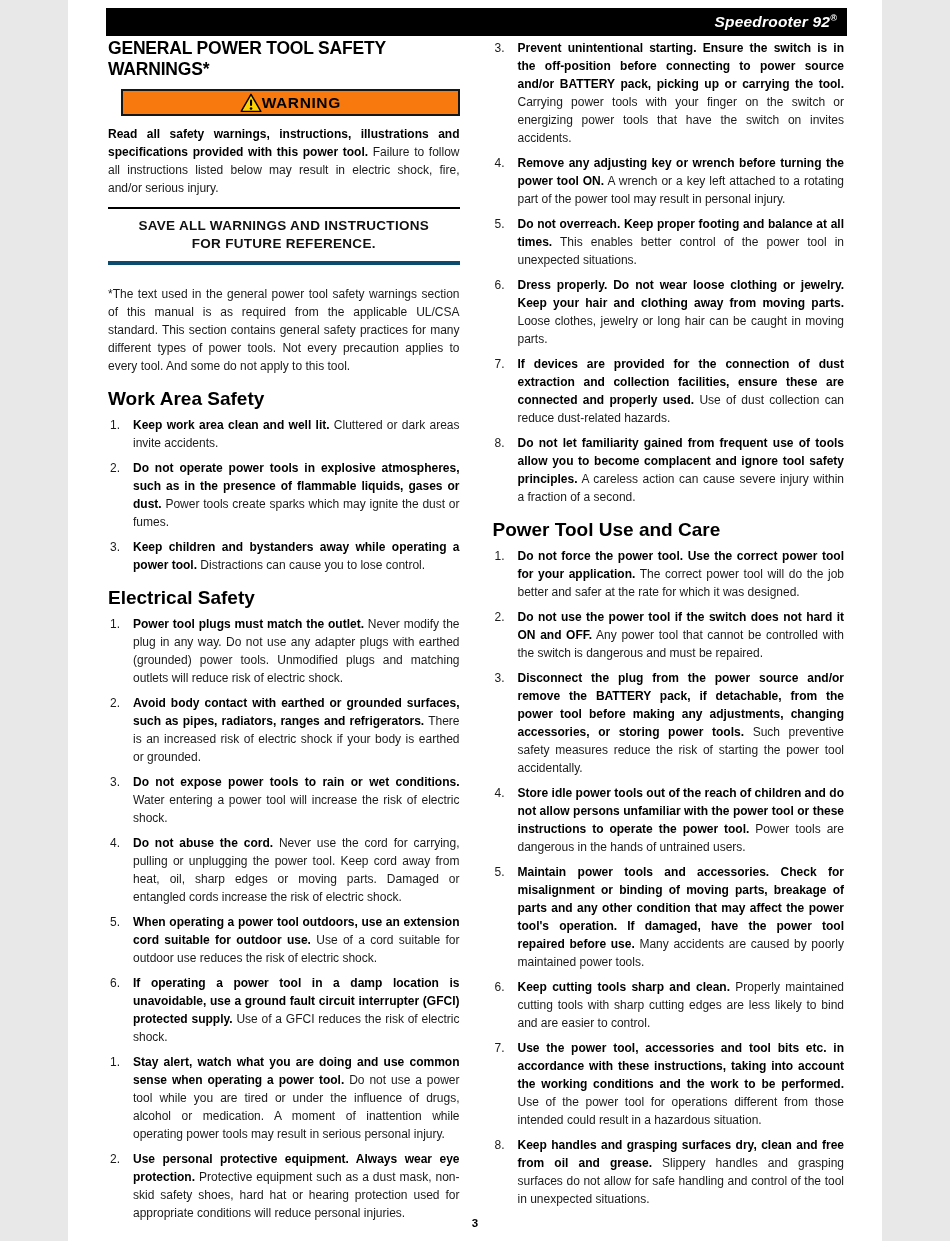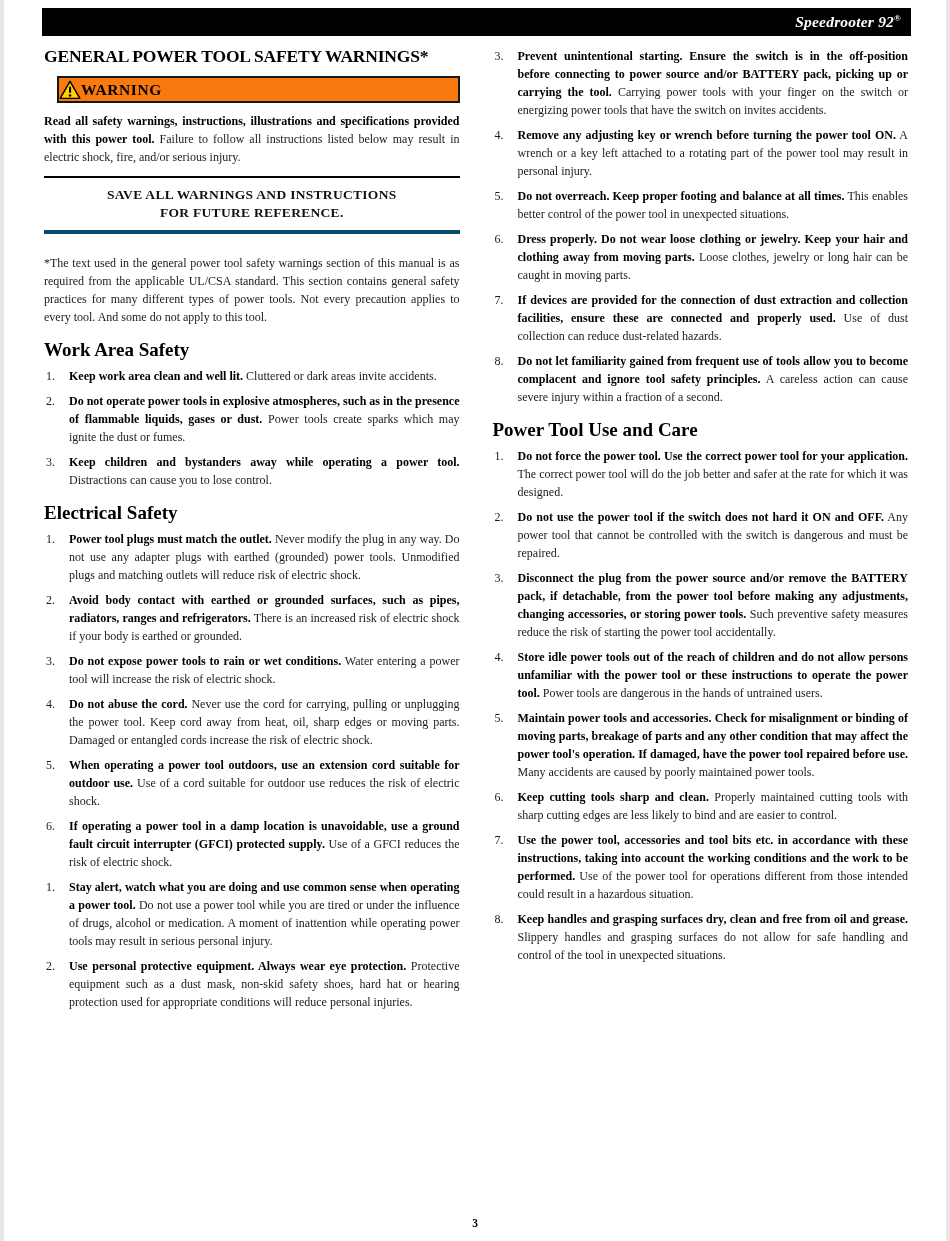--- a/index.html
+++ b/index.html
@@ -1,50 +1,50 @@
 <!DOCTYPE html>
 <html><head>
 <meta charset="utf-8">
 <style>
   * { margin: 0; padding: 0; box-sizing: border-box; }
   html, body { background: #e8e8e8; }
   .page {
     position: relative;
-    width: 942px; height: 1241px;
+    width: 814px; height: 1241px;
     margin: 0 auto;
     background: #ffffff;
     color: #111;
-    font-family: Liberation Serif, serif;
+    font-family: Liberation Sans, sans-serif;
     overflow: hidden;
   }
   .topbar {
     position: absolute; top: 8px; left: 38px; right: 35px; height: 28px;
     background: #000;
     display: flex; align-items: center; justify-content: flex-end;
     padding-right: 10px;
   }
   .brand {
     color: #fff; font-style: italic; font-weight: bold; font-size: 15.5px;
     letter-spacing: 0.2px;
   }
   .brand sup { font-size: 9px; font-weight: bold; vertical-align: super; }
   .columns {
-    position: absolute; top: 44px; left: 40px; right: 38px;
+    position: absolute; top: 36px; left: 40px; right: 38px;
     display: flex; gap: 33px;
   }
   .col { flex: 1 1 0; min-width: 0; }
   h1.doc-title {
     font-size: 17.5px; font-weight: bold; letter-spacing: -0.2px;
     margin: 2px 0 9px 0; color: #000;
   }
   .warning-banner {
     height: 27px;
     background: #F8790D;
     border: 2px solid #161616;
-    display: flex; align-items: center; justify-content: flex-start; gap: 0;
+    display: flex; align-items: center; justify-content: center; gap: 0;
     margin: 0 0 9px 13px;
   }
   .warning-label { font-size: 15.5px; font-weight: bold; color: #000; letter-spacing: 0.6px; }
   .tri-icon { display: inline-flex; }
   p.body-text, .item { font-size: 12px; line-height: 1.5; text-align: justify; color: #1a1a1a; }
   .bold { font-weight: bold; color: #000; }
   .save-block {
     margin: 10px 0 14px 0;
     border-top: 2px solid #000; border-bottom: 4px solid #0c4a6e;
     padding: 8px 0 9px 0;

